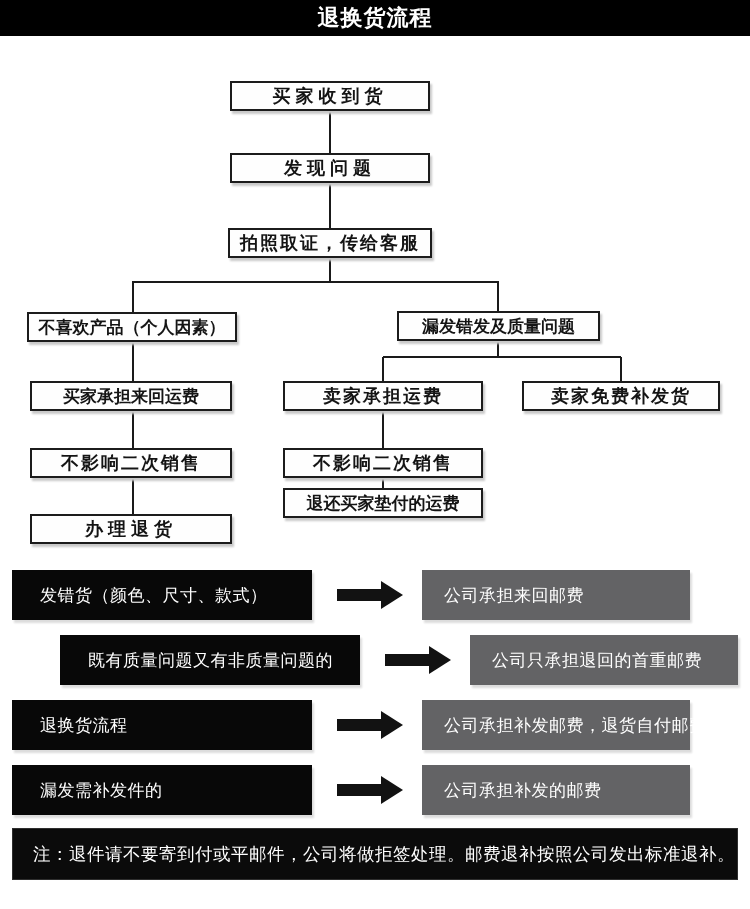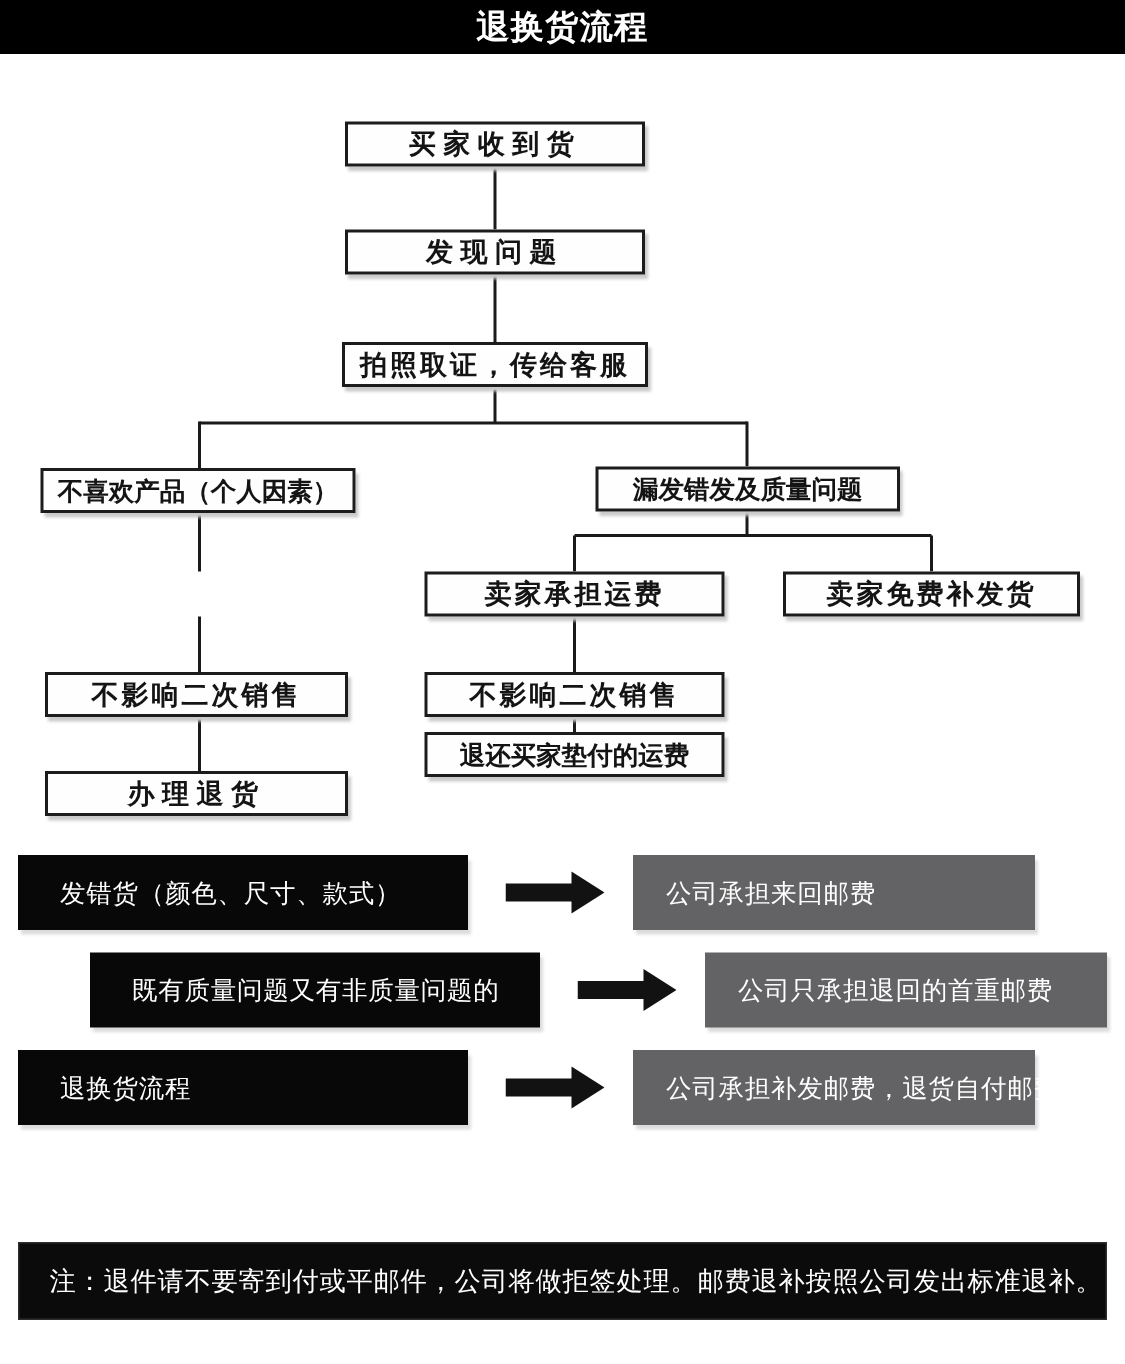--- a/index.html
+++ b/index.html
@@ -74,20 +74,21 @@
     <line x1="383" y1="411" x2="383" y2="448"></line>
     <line x1="133" y1="478" x2="133" y2="514"></line>
     <line x1="383" y1="478" x2="383" y2="514"></line>
   </svg>
 
   <div class="node wide" style="left:230px;top:81px;width:200px;">买家收到货</div>
   <div class="node wide" style="left:230px;top:153px;width:200px;">发现问题</div>
   <div class="node" style="left:228px;top:228px;width:204px;">拍照取证，传给客服</div>
   <div class="node tight" style="left:27px;top:312px;width:210px;">不喜欢产品（个人因素）</div>
   <div class="node tight" style="left:397px;top:311px;width:203px;">漏发错发及质量问题</div>
+  <div class="node tight" style="left:30px;top:381px;width:202px;">买家承担来回运费</div>
   <div class="node" style="left:283px;top:381px;width:200px;">卖家承担运费</div>
   <div class="node" style="left:522px;top:381px;width:198px;">卖家免费补发货</div>
   <div class="node" style="left:30px;top:448px;width:202px;">不影响二次销售</div>
   <div class="node" style="left:283px;top:448px;width:200px;">不影响二次销售</div>
   <div class="node wide" style="left:30px;top:514px;width:202px;">办理退货</div>
   <div class="node tight" style="left:283px;top:488px;width:200px;">退还买家垫付的运费</div>
 
   <div class="prow" style="top:570px;">
     <div class="cond">发错货（颜色、尺寸、款式）</div>
     <div class="arrowbox">
@@ -114,16 +115,26 @@
     <div class="cond">退换货流程</div>
     <div class="arrowbox">
       <svg width="66" height="32" viewBox="0 0 66 32">
           <rect x="0" y="10" width="45" height="12" fill="var(--arrow)"></rect>
           <polygon points="44,2 66,16 44,30" fill="var(--arrow)"></polygon>
         </svg>
     </div>
     <div class="result">公司承担补发邮费，退货自付邮费</div>
   </div>
 
+  <div class="prow" style="top:765px;">
+    <div class="cond">漏发需补发件的</div>
+    <div class="arrowbox">
+      <svg width="66" height="32" viewBox="0 0 66 32">
+          <rect x="0" y="10" width="45" height="12" fill="var(--arrow)"></rect>
+          <polygon points="44,2 66,16 44,30" fill="var(--arrow)"></polygon>
+        </svg>
+    </div>
+    <div class="result">公司承担补发的邮费</div>
+  </div>
 
   <div class="note">注：退件请不要寄到付或平邮件，公司将做拒签处理。邮费退补按照公司发出标准退补。</div>
 
 </div>
 
 </body></html>

